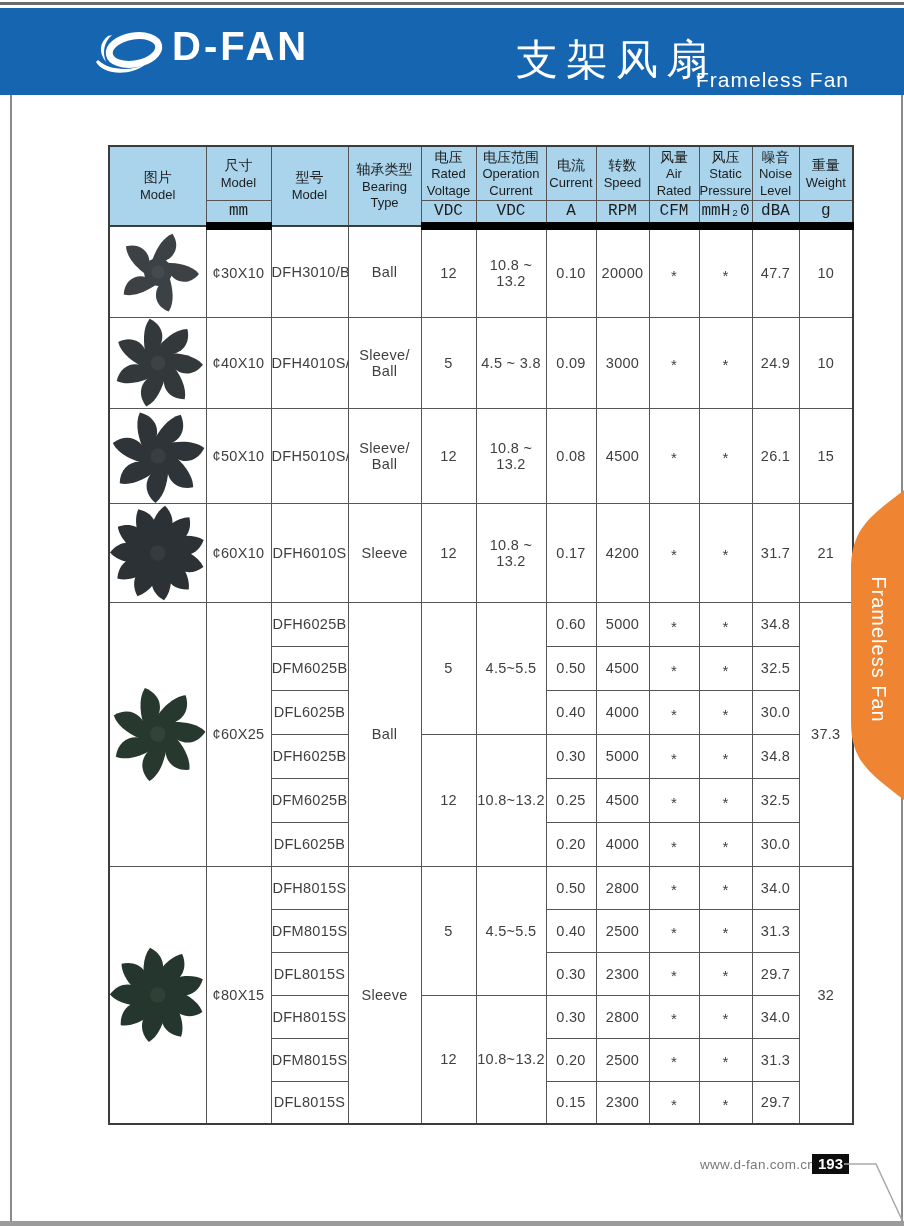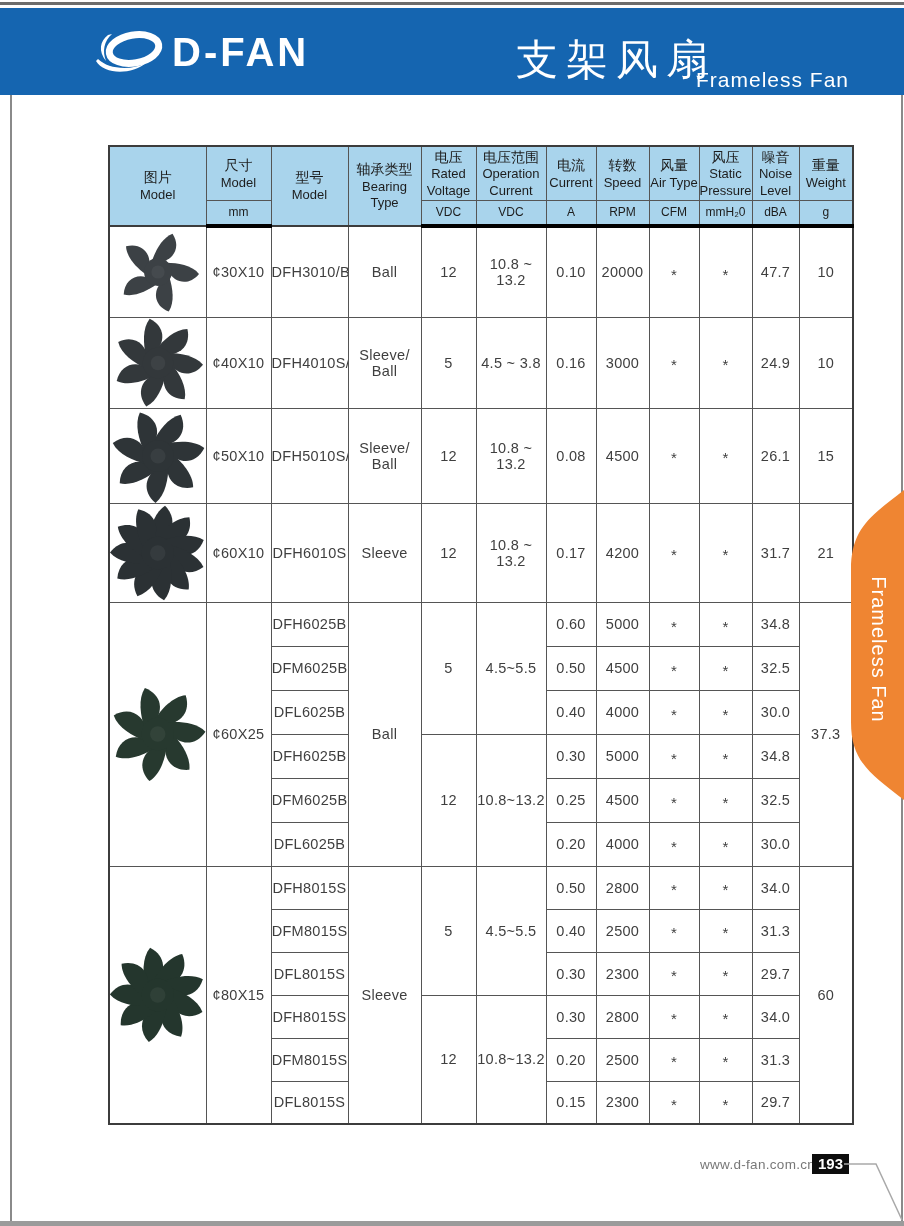--- a/index.html
+++ b/index.html
@@ -6,33 +6,33 @@
   .page{position:relative;width:904px;height:1226px;background:#ffffff;overflow:hidden;}
 
   
   .top-rule{position:absolute;top:2px;left:0;width:904px;height:3px;background:#6d6d6d;}
   .left-rule{position:absolute;left:10px;top:95px;width:2px;height:1126px;background:#8a8a8a;}
   .right-rule{position:absolute;right:1px;top:95px;width:2px;height:1126px;background:#8a8a8a;}
   .bottom-rule{position:absolute;bottom:0;left:0;width:904px;height:5px;background:#9b9b9b;}
 
   
   .header-bar{position:absolute;top:8px;left:0;width:904px;height:87px;background:#1565b0;}
-  .logo{position:absolute;left:92px;top:16px;height:56px;display:flex;align-items:center;}
+  .logo{position:absolute;left:92px;top:16px;height:56px;display:flex;}
   .brand{color:#fff;font-size:40px;font-weight:bold;letter-spacing:3px;margin-left:4px;}
   .title-zh{position:absolute;left:516px;top:24px;color:#fff;font-size:42px;font-weight:500;letter-spacing:8px;white-space:nowrap;}
   .title-en{position:absolute;left:696px;top:60px;color:#fff;font-size:21px;letter-spacing:1px;white-space:nowrap;}
 
   
   .tblwrap{position:absolute;left:108px;top:145px;}
   table.t{border-collapse:collapse;table-layout:fixed;width:744px;border:2px solid #3c3c3c;}
   table.t th,table.t td{border:1px solid #555;text-align:center;vertical-align:middle;padding:0;overflow:hidden;}
   table.t thead th{background:#a9d4ec;font-weight:normal;color:#1d1d1d;}
   .hz{display:block;font-size:14px;line-height:1.35;}
   .he{display:block;font-size:13px;line-height:1.25;}
-  tr.units th{font-size:12px;background:#a9d4ec;color:#1d1d1d;border-bottom:4px solid #000000;}
+  tr.units th{font-size:16px;background:#a9d4ec;color:#1d1d1d;border-bottom:8px solid #000000;font-family:Liberation Mono, monospace;}
   .hb2{border-bottom:2px solid #3c3c3c !important;}
   table.t td{font-size:14.5px;color:#3f3f3f;letter-spacing:0.3px;}
   td.star span{position:relative;top:2px;font-size:15px;}
   .fanwrap{display:flex;align-items:center;justify-content:center;}
 
   
   .side-tab{position:absolute;right:0;top:490px;width:53px;height:310px;z-index:3;}
   .tab-label{position:absolute;left:793px;top:638px;width:170px;text-align:center;
              transform:rotate(90deg);color:#ffffff;font-size:20px;letter-spacing:1px;z-index:4;white-space:nowrap;}
 
@@ -112,21 +112,21 @@
           <th>
             <span class="hz">电流</span>
             <span class="he">Current</span>
           </th>
           <th>
             <span class="hz">转数</span>
             <span class="he">Speed</span>
           </th>
           <th>
             <span class="hz">风量</span>
-            <span class="he">Air Type</span>
+            <span class="he">Air Rated</span>
           </th>
           <th>
             <span class="hz">风压</span>
             <span class="he">Static Pressure</span>
           </th>
           <th>
             <span class="hz">噪音</span>
             <span class="he">Noise Level</span>
           </th>
           <th>
@@ -192,21 +192,21 @@
                   </g>
                   <circle r="10" fill="rgba(255,255,255,0.05)"></circle>
                 </svg>
               </div>
             </td>
           <td>¢40X10</td>
           <td>DFH4010S/B</td>
           <td>Sleeve/ Ball</td>
           <td>5</td>
           <td>4.5 ~ 3.8</td>
-          <td>0.16</td>
+          <td>0.09</td>
           <td>3000</td>
           <td class="star"><span>*</span></td>
           <td class="star"><span>*</span></td>
           <td>24.9</td>
           <td>10</td>
         </tr>
         <tr style="height:88px">
           <td>
               <div class="fanwrap">
                 <svg width="94" height="94" viewBox="-62 -62 124 124">
@@ -367,21 +367,21 @@
           <td rowspan="6">¢80X15</td>
           <td>DFH8015S</td>
           <td rowspan="6">Sleeve</td>
           <td rowspan="3">5</td>
           <td rowspan="3">4.5~5.5</td>
           <td>0.50</td>
           <td>2800</td>
           <td class="star"><span>*</span></td>
           <td class="star"><span>*</span></td>
           <td>34.0</td>
-          <td rowspan="6">60</td>
+          <td rowspan="6">32</td>
         </tr>
         <tr style="height:43px">
           <td>DFM8015S</td>
           <td>0.40</td>
           <td>2500</td>
           <td class="star"><span>*</span></td>
           <td class="star"><span>*</span></td>
           <td>31.3</td>
         </tr>
         <tr style="height:43px">

